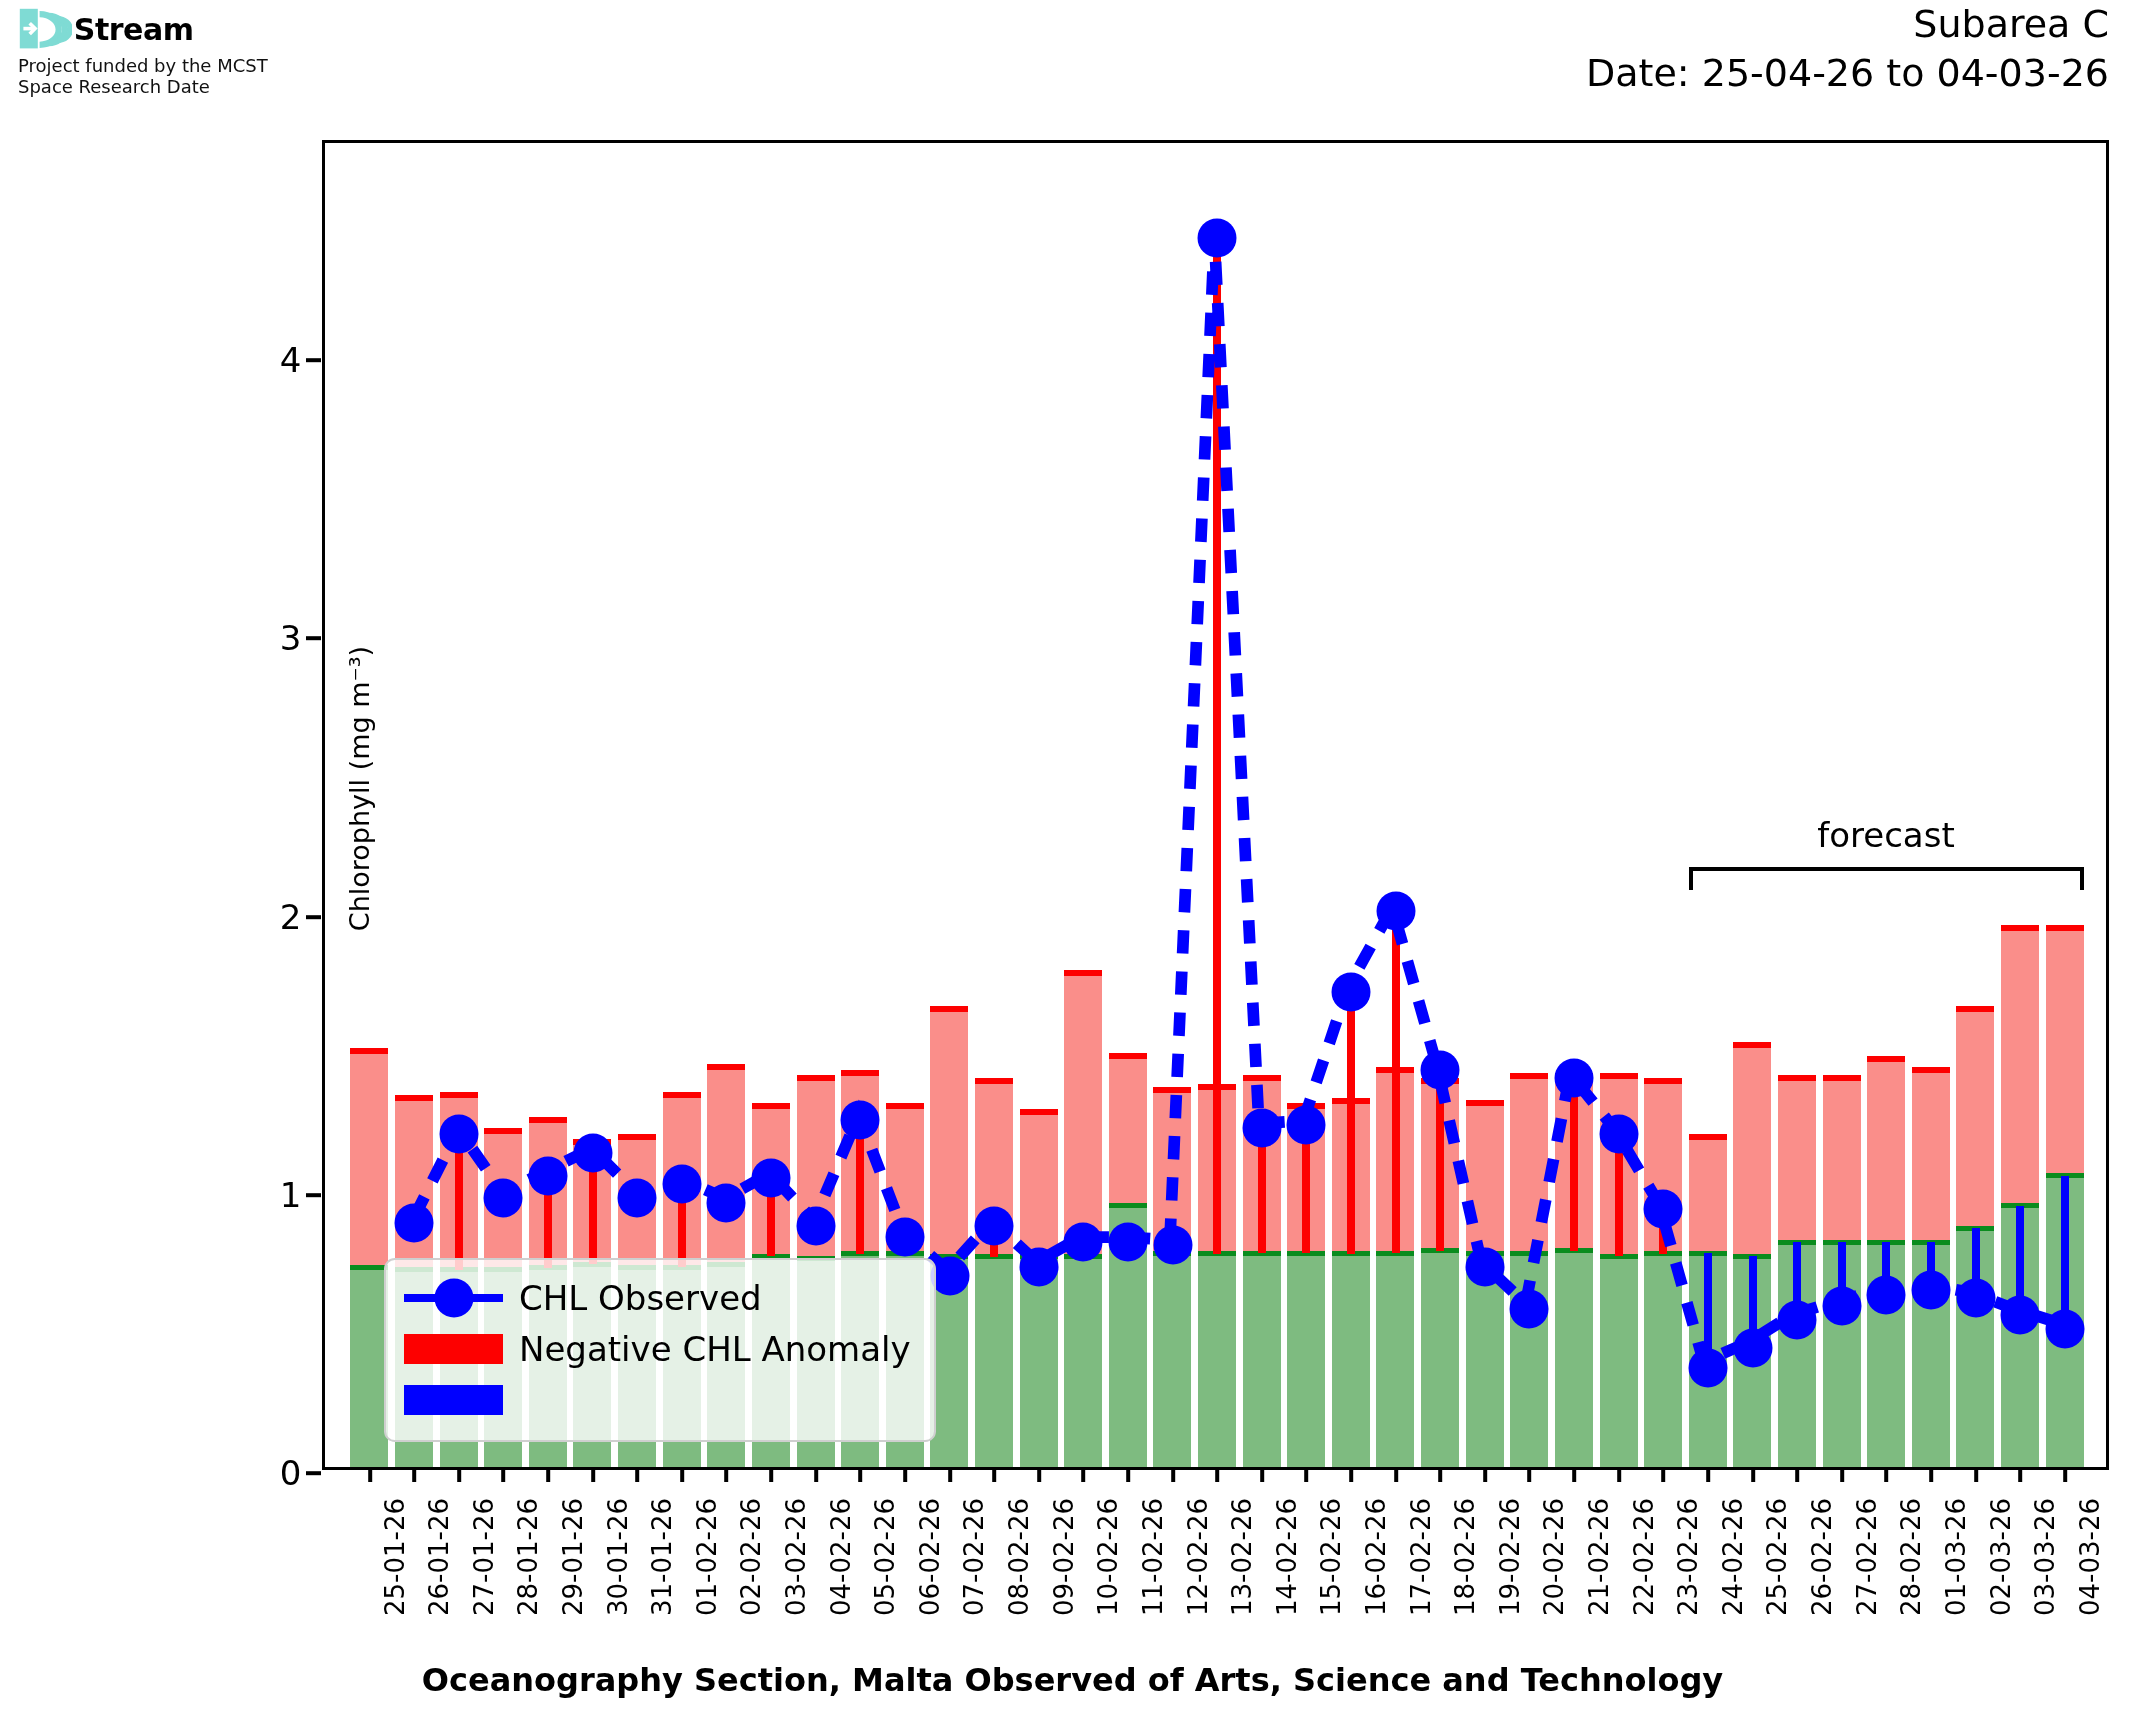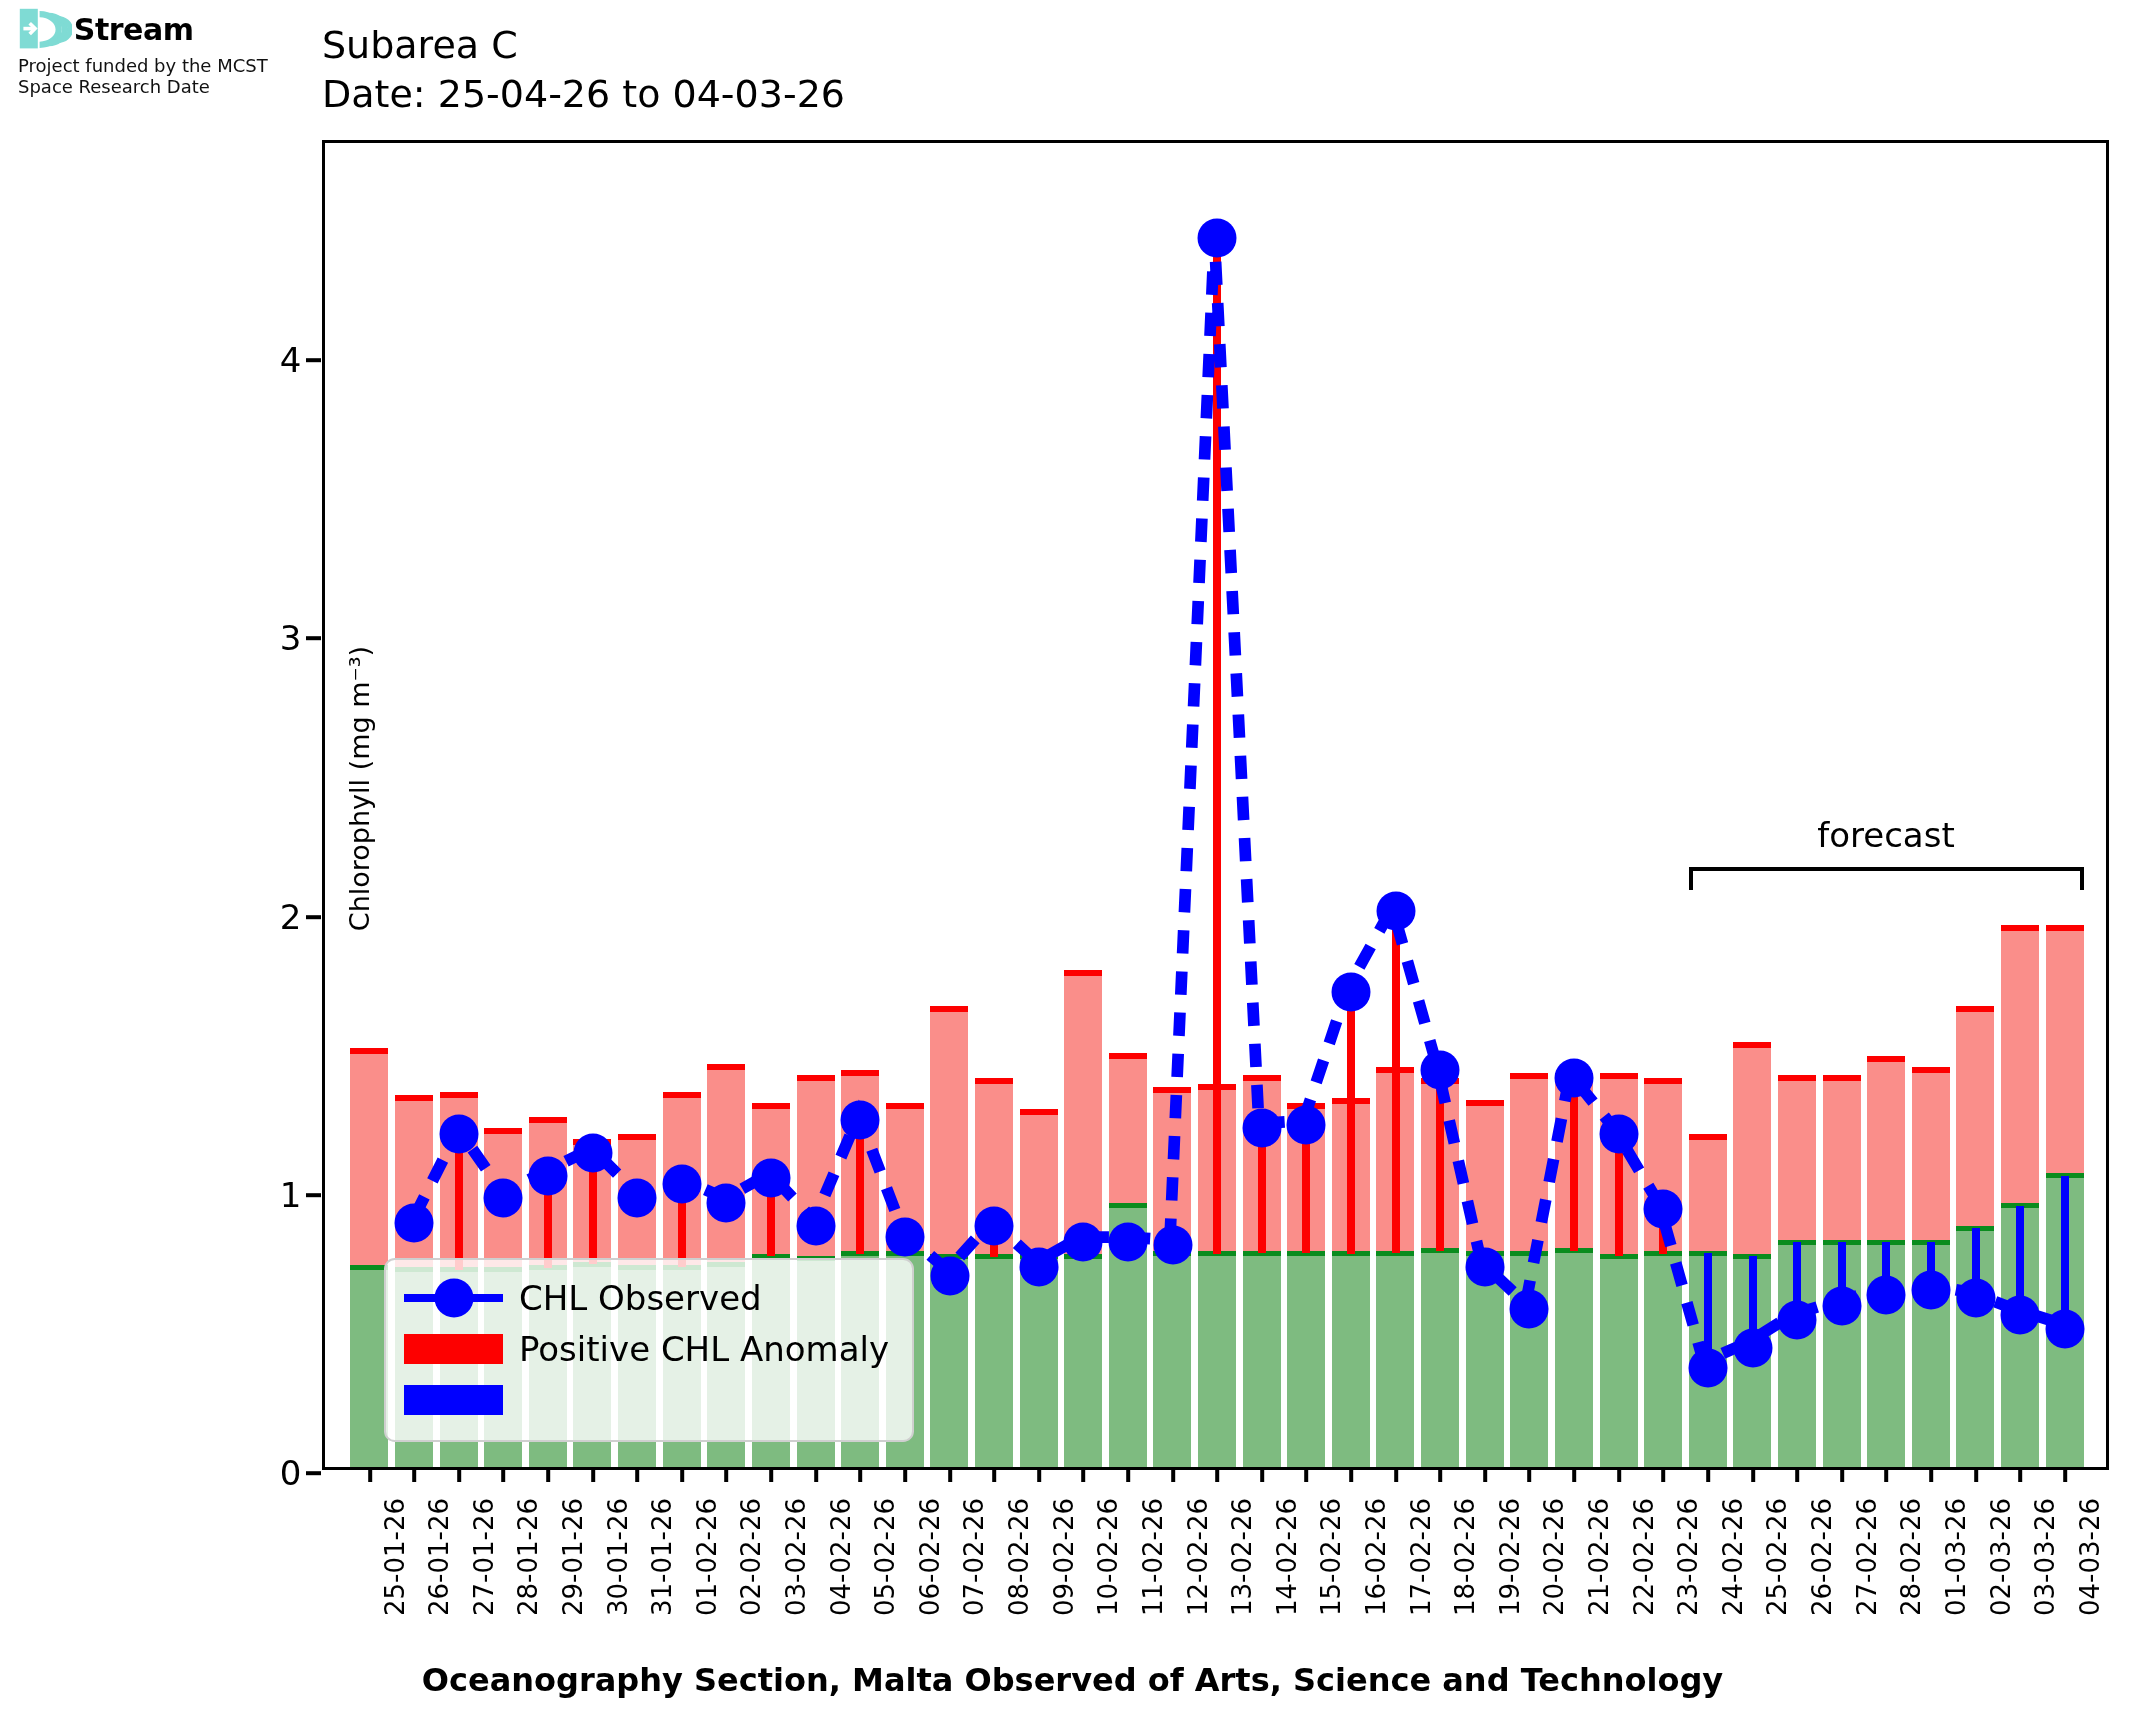--- a/index.html
+++ b/index.html
@@ -6,21 +6,21 @@
   body{width:2145px;height:1729px;background:#ffffff;font-family:"DejaVu Sans",sans-serif;overflow:hidden;position:relative;}
 
   
   .logo-block{position:absolute;left:18px;top:7.2px;width:297px;}
   .logo-row{display:flex;align-items:center;gap:1.8px;}
   .logo-mark{width:54px;height:45px;flex:0 0 auto;}
   .logo-word{font-family:"DejaVu Sans",sans-serif;font-weight:bold;font-size:30px;color:#000;letter-spacing:-0.5px;line-height:1;}
   .logo-sub{font-family:"DejaVu Sans",sans-serif;font-size:18px;color:#111;line-height:1.18;margin-top:2.7px;}
 
   
-  .fig-title{position:absolute;left:322px;top:21px;width:1787px;text-align:left;
+  .fig-title{position:absolute;left:322px;top:0;width:1787px;text-align:right;
              font-size:38px;color:#000;line-height:1.30;font-family:"DejaVu Sans",sans-serif;}
 
   
   .plot-frame{position:absolute;left:322px;top:140px;width:1787px;height:1330px;
               border:3.6px solid #000;box-sizing:border-box;background:#fff;}
   .plot-inner{position:absolute;left:0;top:0;right:0;bottom:0;overflow:hidden;}
 
   
   .ylabel{position:absolute;left:-173px;top:630px;width:414px;text-align:center;
           transform:rotate(-90deg);transform-origin:center center;
@@ -418,21 +418,21 @@
         <span class="legend-key">
           <span class="lk-line"></span>
           <span class="lk-dot"></span>
         </span>
         <span class="legend-text">CHL Observed</span>
       </div>
       <div class="legend-row">
         <span class="legend-key">
           <span class="lk-patch" style="background: rgb(253, 0, 0);"></span>
         </span>
-        <span class="legend-text">Positive CHL Anomaly</span>
+        <span class="legend-text">Negative CHL Anomaly</span>
       </div>
       <div class="legend-row">
         <span class="legend-key">
           <span class="lk-patch" style="background: rgb(0, 0, 255);"></span>
         </span>
       </div>
     </div>
 </div>
 
 <div class="footer">Oceanography Section, Malta Observed of Arts, Science and Technology</div>

